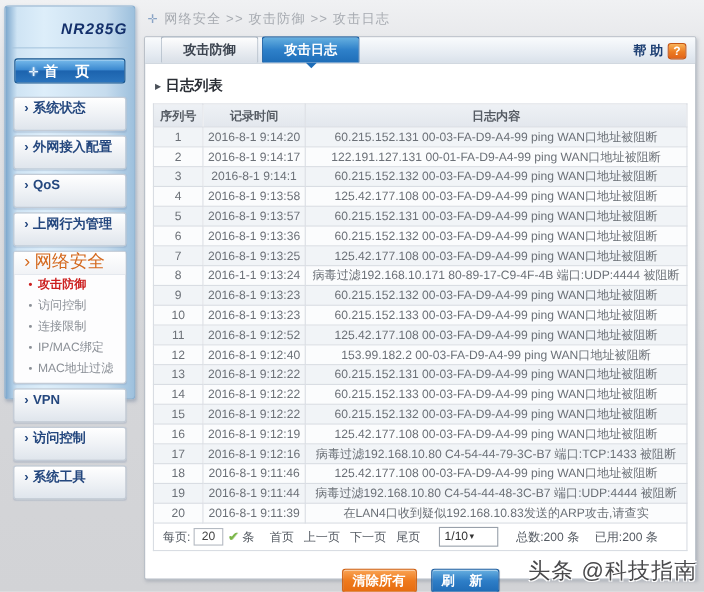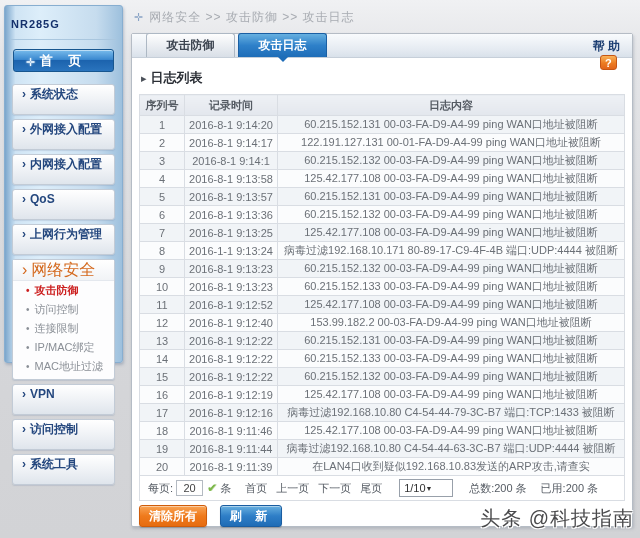--- a/index.html
+++ b/index.html
@@ -12,23 +12,24 @@
 
   
   .sidebar {
     position:absolute; left:4px; top:5px; width:119px; height:358px;
     background:linear-gradient(90deg,#7ba6cc 0,#cfe4f4 9%,#ddeefa 30%,#c6dcee 78%,#9dc0dd 100%);
     border:1px solid #87aed0; border-radius:3px;
     box-shadow:1px 2px 3px rgba(90,110,140,.35);
     padding:6px 0 0 0;
   }
   .device-name {
-    text-align:left; font-weight:bold; font-size:11px; color:#14306b;
+    text-align:right; font-weight:bold; font-size:14px; color:#14306b;
     letter-spacing:1px; padding:6px 0 9px; border-bottom:1px solid #a9c6de;
     margin:0 6px;
+    font-style:italic;
   }
   .home-btn {
     margin:9px 8px 12px; height:23px; border-radius:3px; position:relative;
     background:linear-gradient(180deg,#79bcec 0%,#3b89d0 45%,#1c63ae 50%,#2a74bd 100%);
     border:1px solid #17568f; color:#fff; font-weight:bold; font-size:13px;
     text-align:center; line-height:21px; letter-spacing:6px; cursor:pointer;
     box-shadow:inset 0 1px 0 rgba(255,255,255,.5);
   }
   .home-btn .home-glyph {
     position:absolute; left:12px; top:2px; font-size:11px; letter-spacing:0;
@@ -96,21 +97,20 @@
     border-color:#1a5fa3;
   }
   .tab.active::after {
     content:""; position:absolute; left:50%; bottom:-5px; margin-left:-5px;
     border-left:5px solid transparent; border-right:5px solid transparent;
     border-top:5px solid #1e6db8;
   }
   .help {
     position:absolute; right:8px; top:4px; display:flex; align-items:center;
     cursor:pointer;
-    flex-direction:column;
   }
   .help .help-label { font-size:12px; font-weight:bold; color:#1d3f73; margin-right:4px; }
   .help .help-badge {
     width:17px; height:15px; border-radius:3px; text-align:center; line-height:15px;
     background:linear-gradient(180deg,#f9b35a 0%,#ec7c22 55%,#e2641a 100%);
     border:1px solid #c55514; color:#fff; font-size:11px; font-weight:bold;
   }
 
   .content { padding:0 7px; }
   .section-title {
@@ -148,21 +148,21 @@
   .page-link { margin-right:9px; cursor:pointer; }
   .page-select {
     width:54px; height:18px; border:1px solid #98a0aa; background:#fff;
     display:flex; align-items:center; justify-content:flex-start;
     padding:0 4px; margin:0 16px 0 8px; cursor:pointer; color:#333;
   }
   .page-select .dd { font-size:7px; color:#333; }
   .pager .total { margin-right:14px; }
 
   
-  .actions { display:flex; justify-content:flex-start; gap:13px; margin-top:4px; }
+  .actions { display:flex; justify-content:center; gap:13px; margin-top:16px; }
   .btn {
     height:22px; border-radius:3px; color:#fff; font-weight:bold; font-size:12px;
     text-align:center; line-height:20px; cursor:pointer;
     box-shadow:inset 0 1px 0 rgba(255,255,255,.45), 0 1px 1px rgba(0,0,0,.2);
   }
   .btn-clear {
     width:68px;
     background:linear-gradient(180deg,#f9a455 0%,#ef7a1c 50%,#e66c10 100%);
     border:1px solid #cf5c0a;
   }
@@ -190,23 +190,20 @@
     <span>首 页</span>
   </div>
 
   <div>
 
   <div class="nav-pill">
       <span class="arrow">›</span><span>系统状态</span>
     </div>
       <div class="nav-pill">
       <span class="arrow">›</span><span>外网接入配置</span>
-    </div>
-      <div class="nav-pill">
-      <span class="arrow">›</span><span>内网接入配置</span>
     </div>
       <div class="nav-pill">
       <span class="arrow">›</span><span>QoS</span>
     </div>
       <div class="nav-pill">
       <span class="arrow">›</span><span>上网行为管理</span>
     </div>
     </div>
 
   <div class="nav-group">
@@ -370,21 +367,21 @@
           <td>病毒过滤192.168.10.80 C4-54-44-79-3C-B7 端口:TCP:1433 被阻断</td>
         </tr>
           <tr>
           <td>18</td>
           <td>2016-8-1 9:11:46</td>
           <td>125.42.177.108 00-03-FA-D9-A4-99 ping WAN口地址被阻断</td>
         </tr>
           <tr>
           <td>19</td>
           <td>2016-8-1 9:11:44</td>
-          <td>病毒过滤192.168.10.80 C4-54-44-63-3C-B7 端口:UDP:4444 被阻断</td>
+          <td>病毒过滤192.168.10.80 C4-54-44-48-3C-B7 端口:UDP:4444 被阻断</td>
         </tr>
           <tr>
           <td>20</td>
           <td>2016-8-1 9:11:39</td>
           <td>在LAN4口收到疑似192.168.10.83发送的ARP攻击,请查实</td>
         </tr>
         </tbody>
     </table>
 
     <div class="pager">

